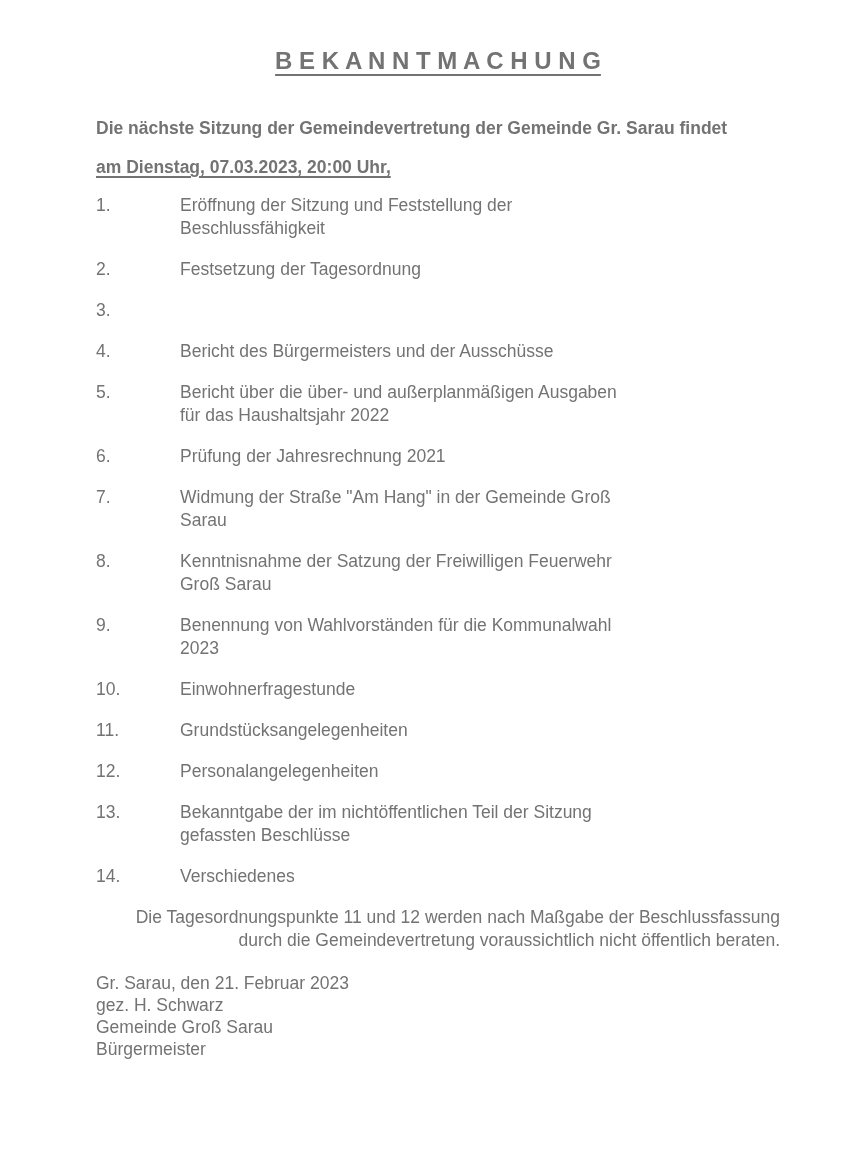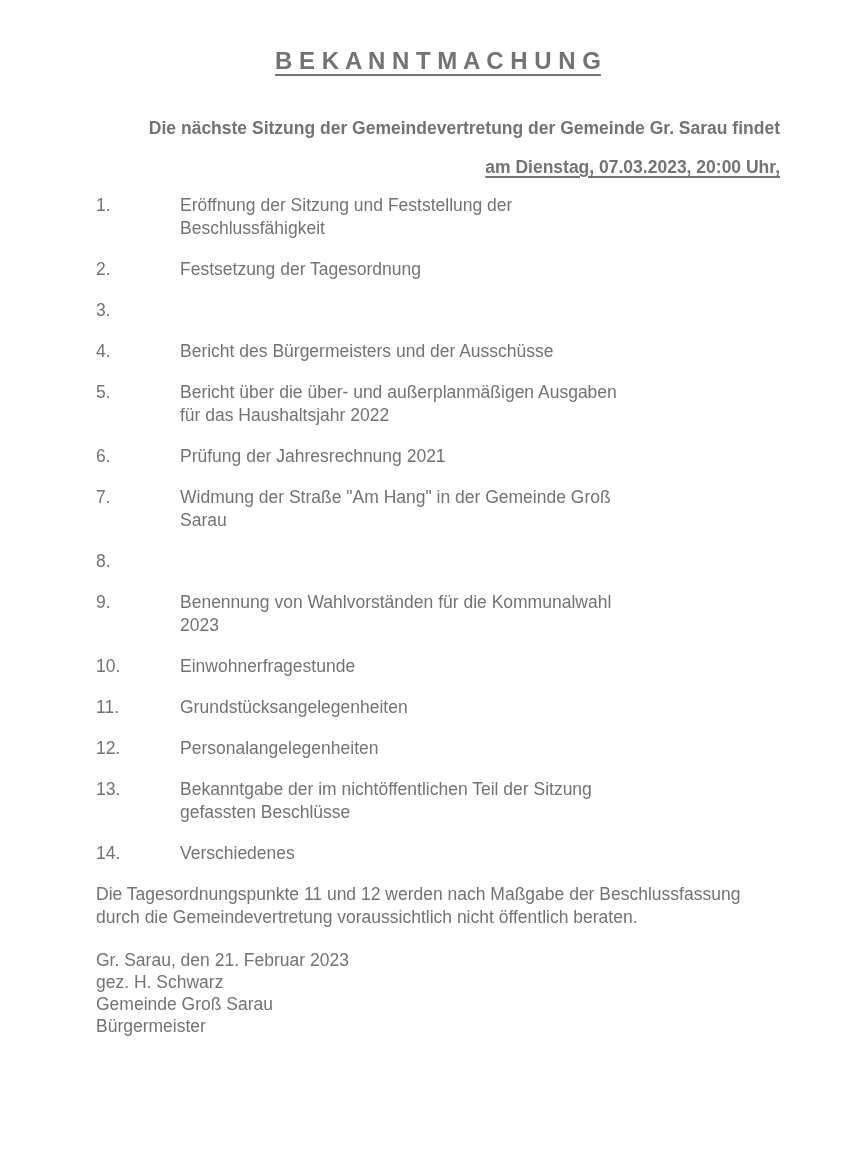--- a/index.html
+++ b/index.html
@@ -25,21 +25,21 @@
     text-align: center;
     margin: 0 0 40px 0;
     text-decoration: underline;
     text-decoration-thickness: 2px;
     text-underline-offset: 5px;
   }
   .intro {
     font-size: 17.5px;
     font-weight: bold;
     line-height: 24px;
-    text-align: right;
+    text-align: left;
     margin: 0 0 15px 0;
   }
   .intro.underlined {
     text-decoration: underline;
     text-decoration-thickness: 2px;
     text-underline-offset: 3px;
   }
   .agenda-heading {
     font-size: 17.5px;
     font-weight: bold;
@@ -59,20 +59,21 @@
   }
   .agenda-item .txt {
     flex: 1 1 auto;
     white-space: pre-line;
   }
   .note {
     font-size: 17.5px;
     line-height: 23px;
     margin: 0;
     white-space: pre-line;
+    text-align: right;
   }
   .signature {
     margin-top: 20px;
     font-size: 17.5px;
     line-height: 22px;
   }
   .signature p {
     margin: 0;
   }
 </style>
@@ -113,20 +114,22 @@
       <span class="num">6.</span>
       <span class="txt">Prüfung der Jahresrechnung 2021</span>
     </div>
     <div class="agenda-item">
       <span class="num">7.</span>
       <span class="txt">Widmung der Straße "Am Hang" in der Gemeinde Groß
 Sarau</span>
     </div>
     <div class="agenda-item">
       <span class="num">8.</span>
+      <span class="txt">Kenntnisnahme der Satzung der Freiwilligen Feuerwehr
+Groß Sarau</span>
     </div>
     <div class="agenda-item">
       <span class="num">9.</span>
       <span class="txt">Benennung von Wahlvorständen für die Kommunalwahl
 2023</span>
     </div>
     <div class="agenda-item">
       <span class="num">10.</span>
       <span class="txt">Einwohnerfragestunde</span>
     </div>

